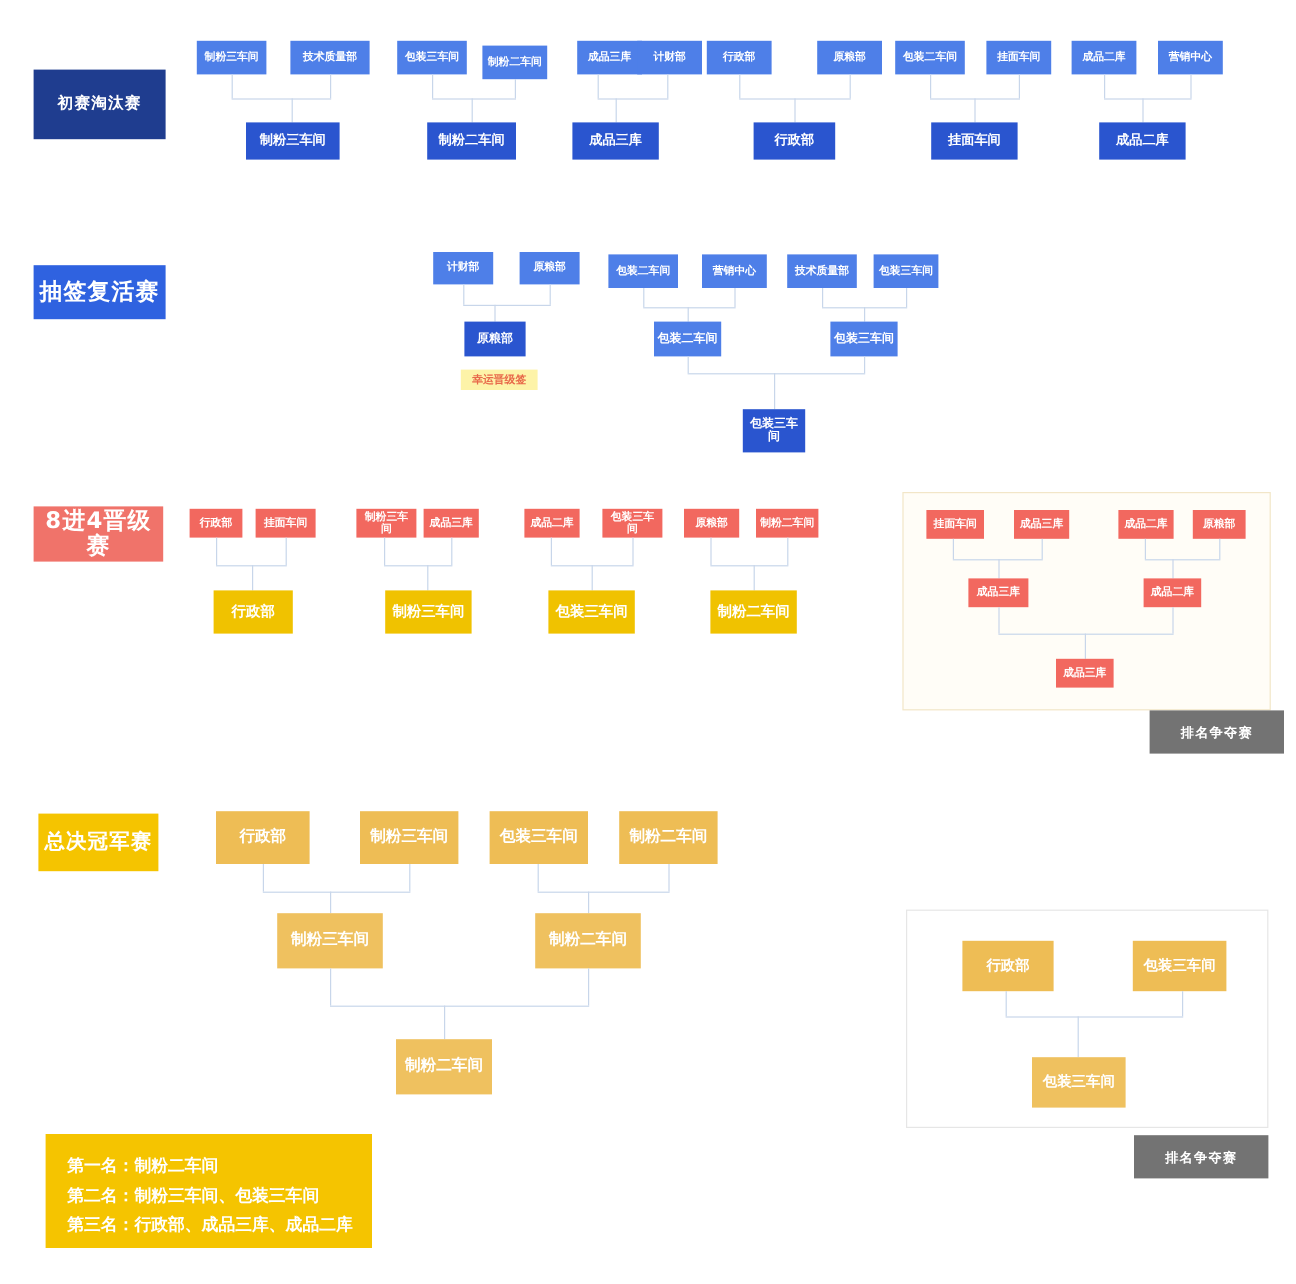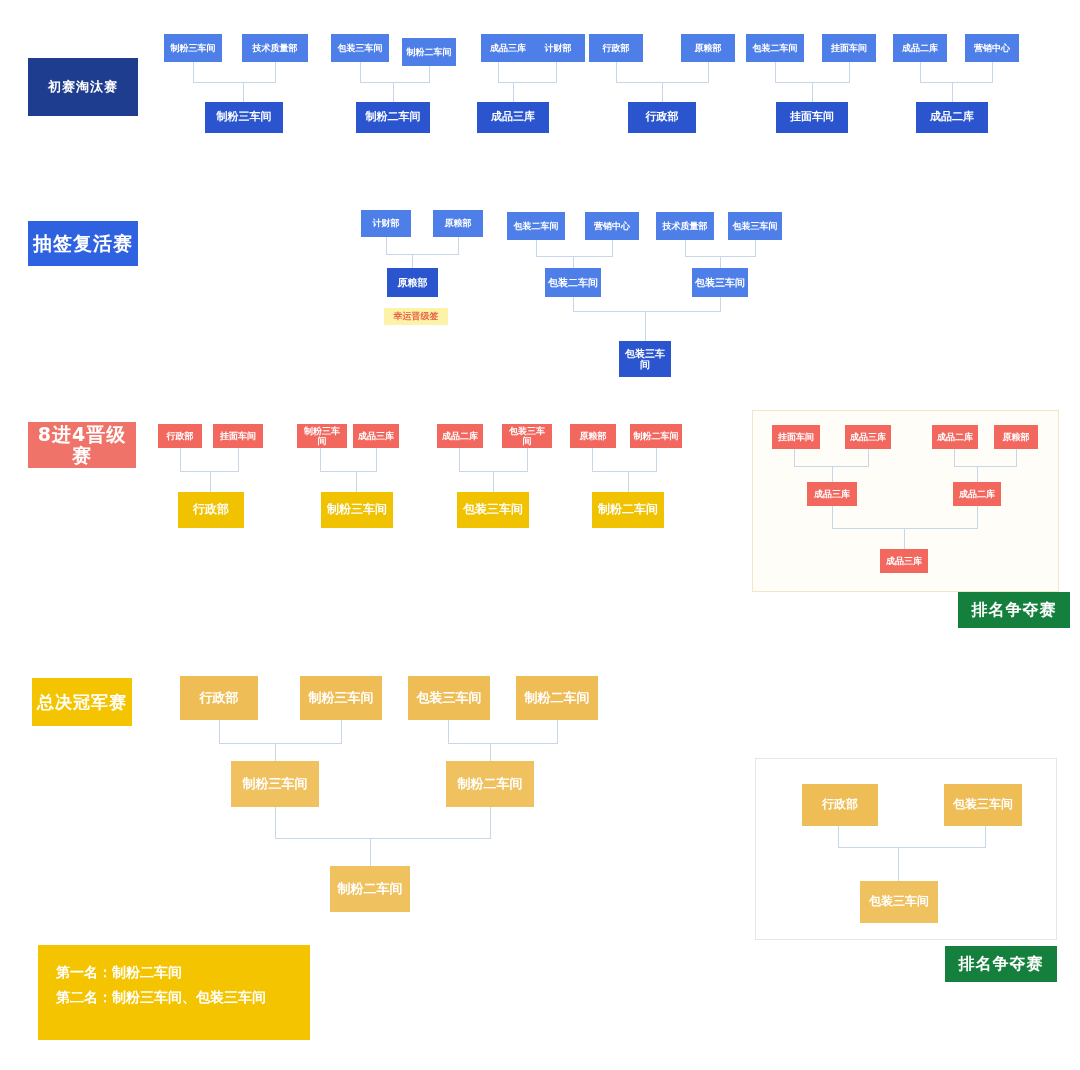--- a/index.html
+++ b/index.html
@@ -45,21 +45,21 @@
 
   
   .ln{position:absolute;background:#c8d6ea;}
   .ln-h{height:1px;}
   .ln-v{width:1px;}
 
   
   .panel{position:absolute;border:1px solid #f2e6c8;background:#fffdf7;}
   .panel-plain{position:absolute;border:1px solid #e6e6e6;background:#ffffff;}
   .badge{
-    position:absolute;background:#15803d;color:#fff;font-size:16px;
+    position:absolute;background:#737373;color:#fff;font-size:11px;
     display:flex;align-items:center;justify-content:center;letter-spacing:1px;
   }
 
   
   .lucky{
     position:absolute;background:#fdf3a8;color:#e8694a;font-size:9px;
     display:flex;align-items:center;justify-content:center;
   }
 
   
@@ -258,13 +258,14 @@
   <div class="ln ln-h" style="left:838px;top:847px;width:148px;"></div>
   <div class="ln ln-v" style="left:898px;top:847px;height:34px;"></div>
   <div class="box b-gold-soft2 f12" style="left:860px;top:881px;width:78px;height:42px;">包装三车间</div>
 
   <div class="badge" style="left:945px;top:946px;width:112px;height:36px;">排名争夺赛</div>
 </div>
 
 <div class="results" style="left:38px;top:945px;width:272px;height:95px;">
   <div>第一名：制粉二车间</div>
   <div>第二名：制粉三车间、包装三车间</div>
+  <div>第三名：行政部、成品三库、成品二库</div>
 </div>
 
 </body></html>

